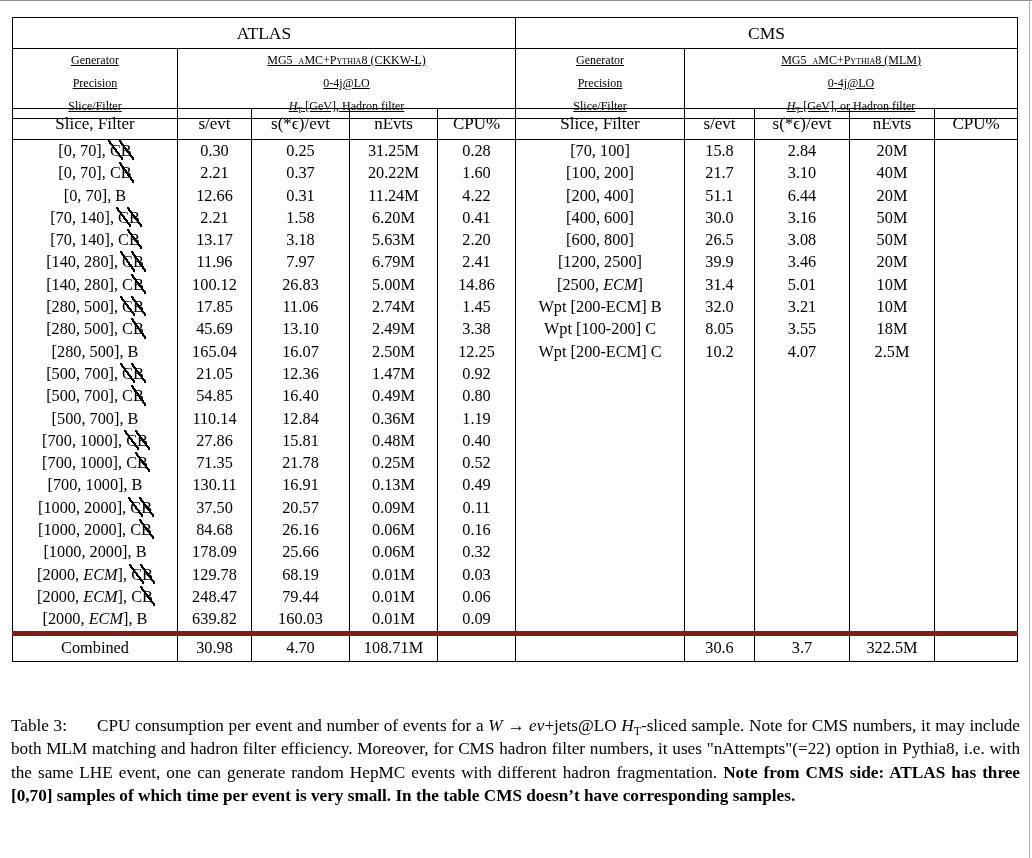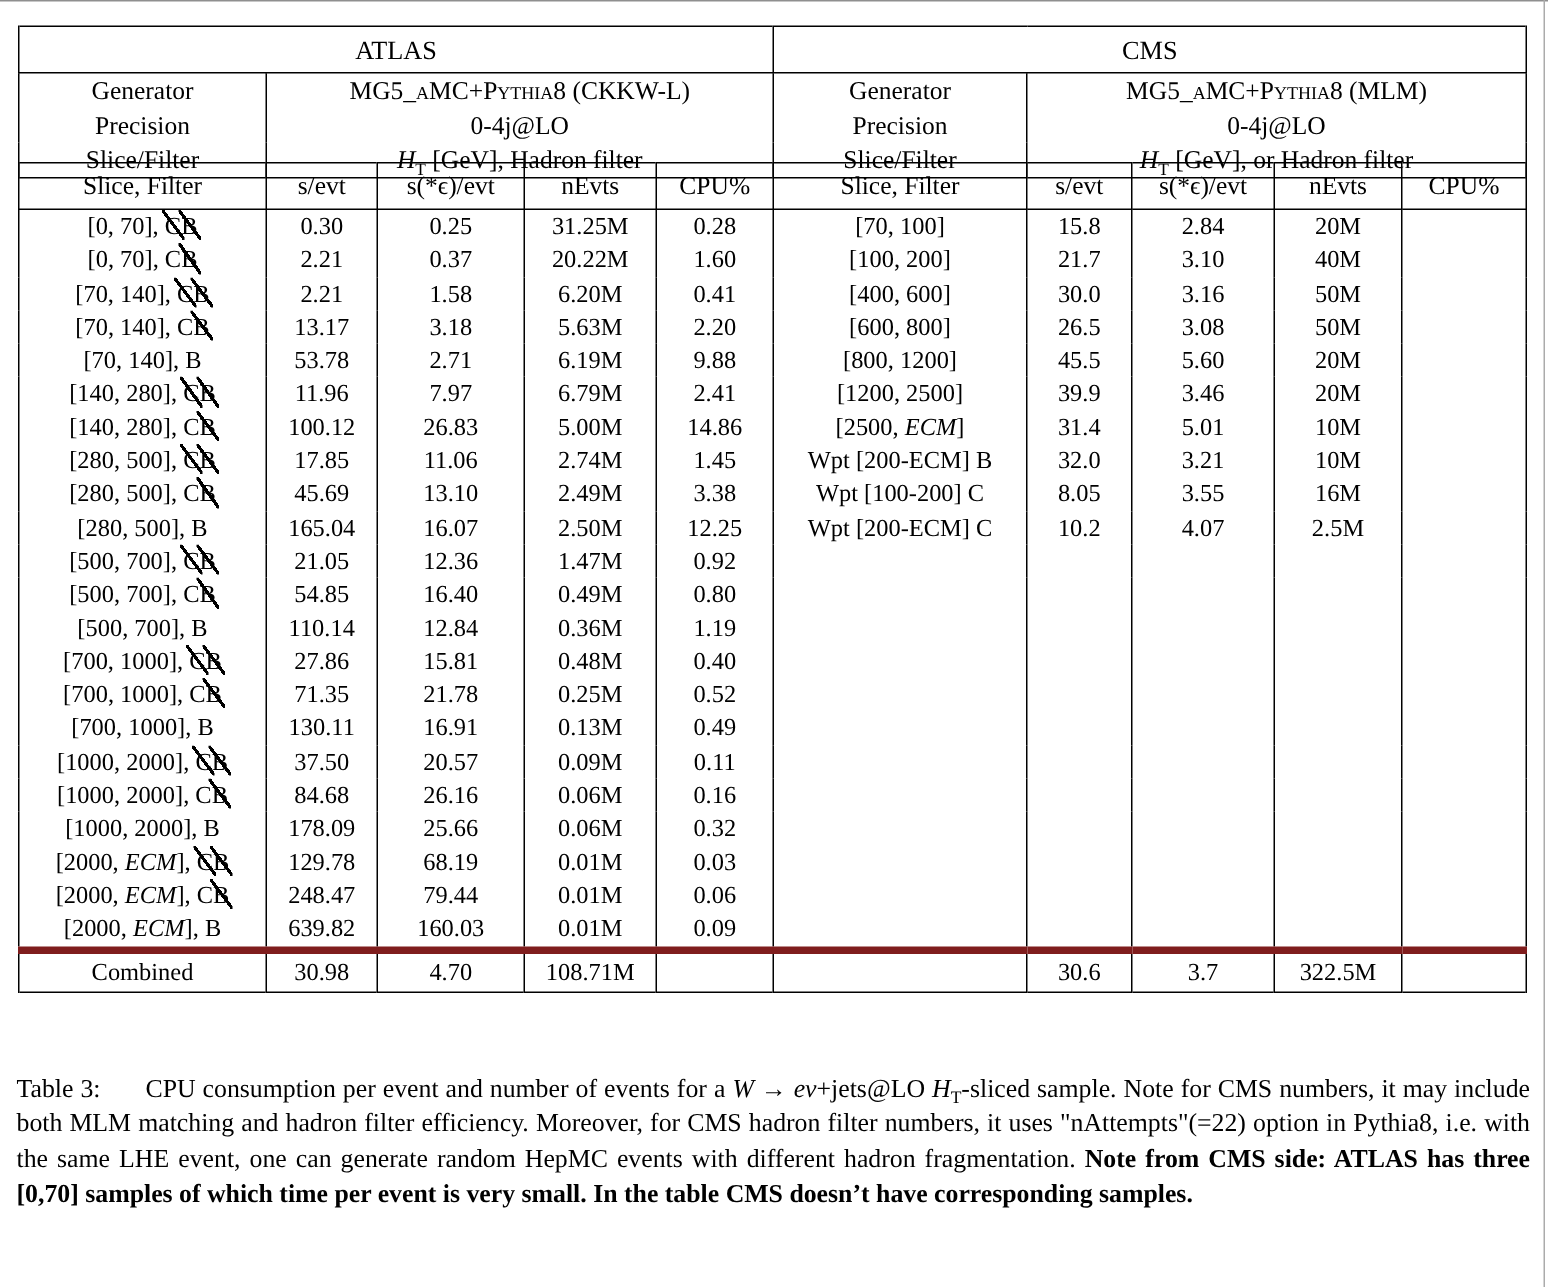--- a/index.html
+++ b/index.html
@@ -16,21 +16,21 @@
     border-collapse:collapse; table-layout:fixed;
     border:1px solid #000;
   }
   .meta-tbl { top:17px;padding-left:36px; }
   .main-tbl { top:108px; }
   .tbl td, .tbl th {
     border-left:1px solid #000; border-right:1px solid #000;
     padding:0; text-align:center; font-weight:normal; overflow:hidden; white-space:nowrap;
   }
   .meta-title td { border-bottom:1px solid #000; height:30px; font-size:17.5px; }
-  .meta-row td   { height:23px; font-size:17px; }
+  .meta-row td   { height:23px; font-size:12px;text-decoration:underline; }
   .main-tbl thead th { border-bottom:1px solid #000; height:30px; font-size:17px; }
   .main-tbl tbody td { line-height:22.3px; font-size:16.3px; }
   .combined-row td { border-top:5px solid #7f1d1d; height:25px; font-size:16.3px; }
 
   .smallcaps { font-variant:small-caps; }
   .mathit    { font-style:italic; }
   sub { font-size:68%; line-height:0; }
   .cancel {
     position:relative; display:inline-block;
   }
@@ -131,20 +131,32 @@
           <td>0.37</td>
           <td>20.22M</td>
           <td>1.60</td>
           <td><span>[100, 200]</span></td>
           <td>21.7</td>
           <td>3.10</td>
           <td>40M</td>
           <td></td>
         </tr>
         <tr>
+          <td><span>[0, 70], B</span></td>
+          <td>12.66</td>
+          <td>0.31</td>
+          <td>11.24M</td>
+          <td>4.22</td>
+          <td><span>[200, 400]</span></td>
+          <td>51.1</td>
+          <td>6.44</td>
+          <td>20M</td>
+          <td></td>
+        </tr>
+        <tr>
           <td><span>[70, 140], </span><span class="cancel">C</span><span class="cancel">B</span></td>
           <td>2.21</td>
           <td>1.58</td>
           <td>6.20M</td>
           <td>0.41</td>
           <td><span>[400, 600]</span></td>
           <td>30.0</td>
           <td>3.16</td>
           <td>50M</td>
           <td></td>
@@ -155,32 +167,20 @@
           <td>3.18</td>
           <td>5.63M</td>
           <td>2.20</td>
           <td><span>[600, 800]</span></td>
           <td>26.5</td>
           <td>3.08</td>
           <td>50M</td>
           <td></td>
         </tr>
         <tr>
-          <td><span>[70, 140], B</span></td>
-          <td>53.78</td>
-          <td>2.71</td>
-          <td>6.19M</td>
-          <td>9.88</td>
-          <td><span>[800, 1200]</span></td>
-          <td>45.5</td>
-          <td>5.60</td>
-          <td>20M</td>
-          <td></td>
-        </tr>
-        <tr>
           <td><span>[140, 280], </span><span class="cancel">C</span><span class="cancel">B</span></td>
           <td>11.96</td>
           <td>7.97</td>
           <td>6.79M</td>
           <td>2.41</td>
           <td><span>[1200, 2500]</span></td>
           <td>39.9</td>
           <td>3.46</td>
           <td>20M</td>
           <td></td>
@@ -211,21 +211,21 @@
         </tr>
         <tr>
           <td><span>[280, 500], C</span><span class="cancel">B</span></td>
           <td>45.69</td>
           <td>13.10</td>
           <td>2.49M</td>
           <td>3.38</td>
           <td><span>Wpt [100-200] C</span></td>
           <td>8.05</td>
           <td>3.55</td>
-          <td>16M</td>
+          <td>18M</td>
           <td></td>
         </tr>
         <tr>
           <td><span>[280, 500], B</span></td>
           <td>165.04</td>
           <td>16.07</td>
           <td>2.50M</td>
           <td>12.25</td>
           <td><span>Wpt [200-ECM] C</span></td>
           <td>10.2</td>

